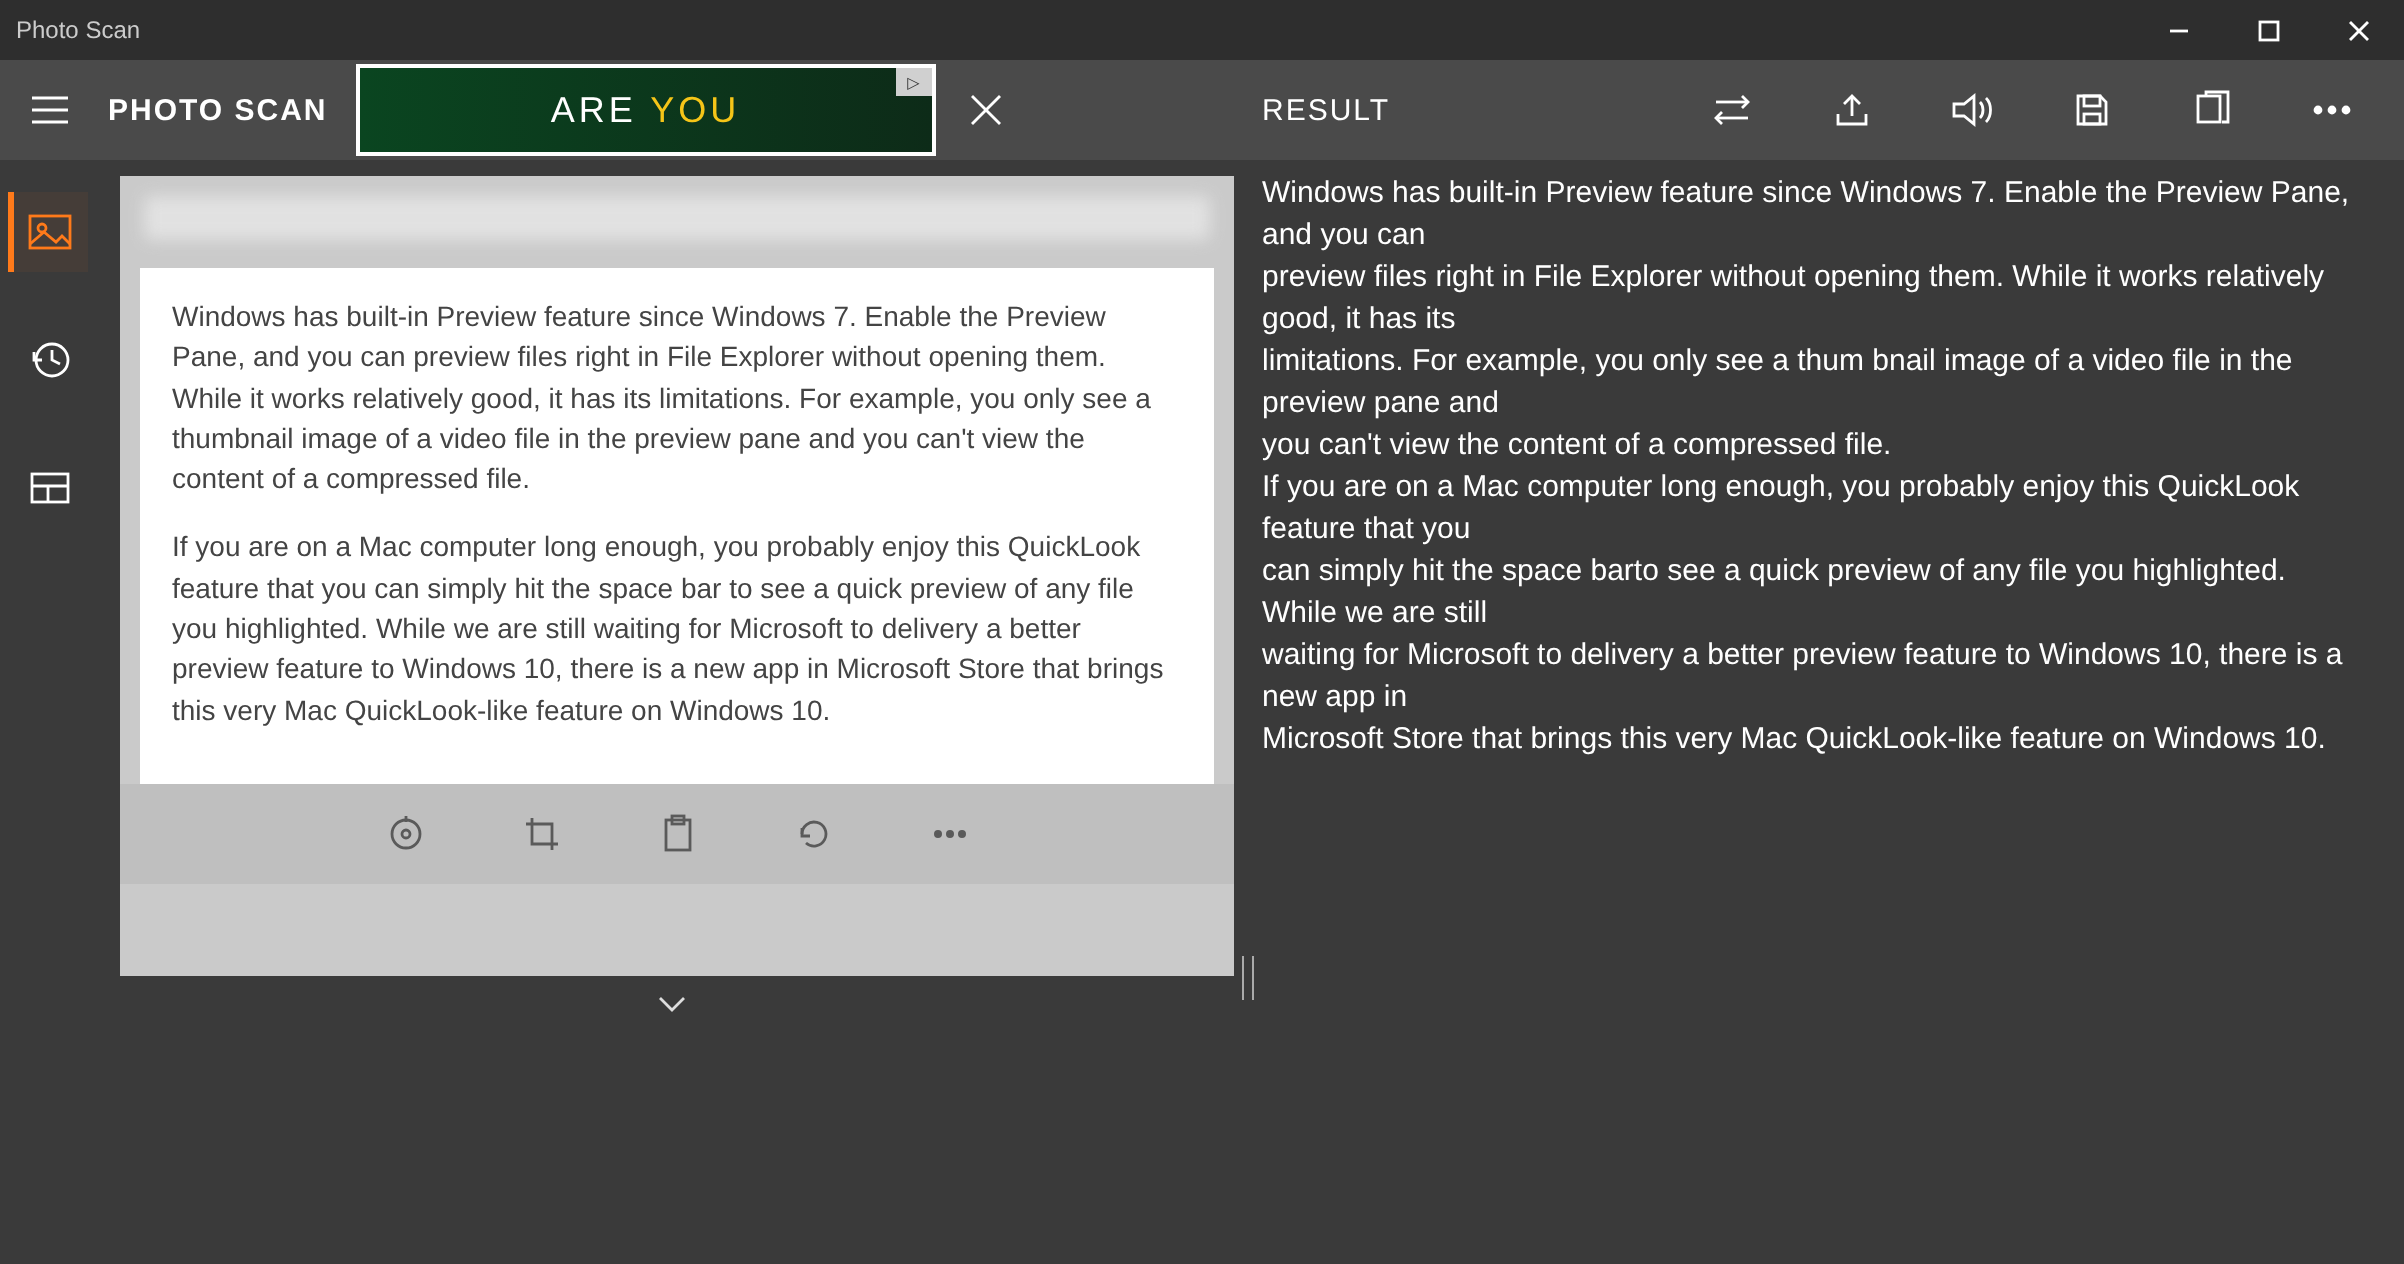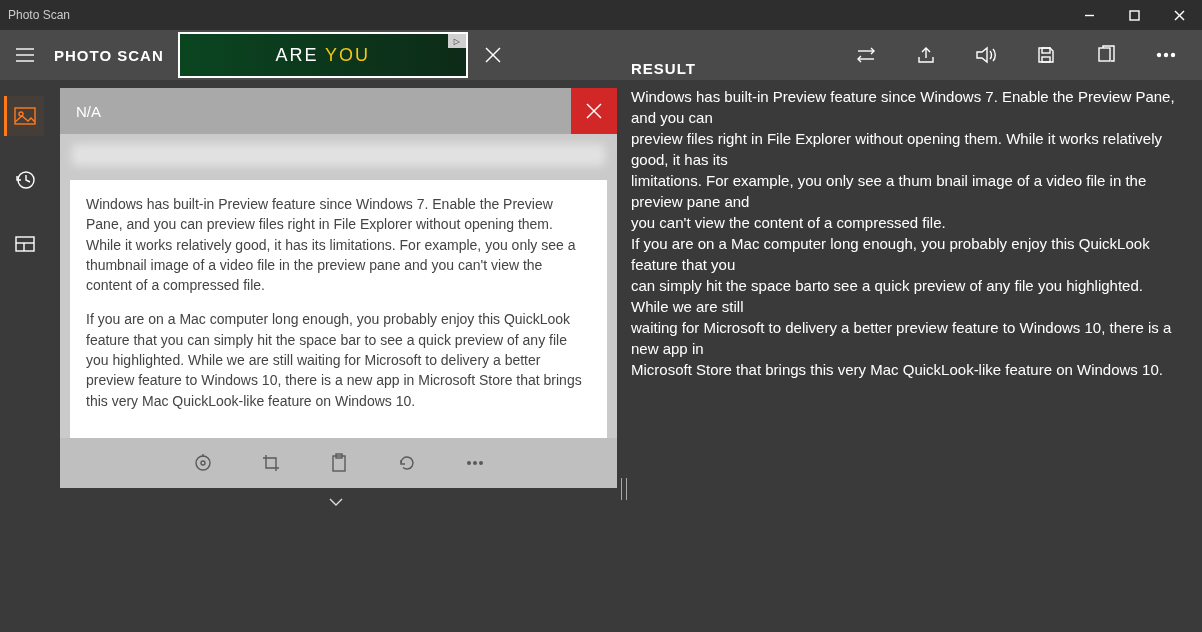--- a/index.html
+++ b/index.html
@@ -11,21 +11,21 @@
 
 .topbar { height:50px; display:flex; align-items:center; background:#4a4a4a; position:relative; }
 .hamburger { width:50px; height:50px; display:flex; align-items:center; justify-content:center; color:#fff; font-size:18px; }
 .app-title { font-size:15px; font-weight:600; letter-spacing:1px; margin-left:4px; }
 .ad-thumb { margin-left:14px; width:290px; height:46px; background:linear-gradient(90deg,#0a4520,#0d2b18); border:2px solid #fff; position:relative; display:flex; align-items:center; justify-content:center; overflow:hidden; }
 .ad-thumb .ad-text { color:#f5c518; font-weight:400; font-size:18px; letter-spacing:2px; }
 .ad-thumb .ad-text .white { color:#fff; }
 .ad-thumb .corner { position:absolute; top:0; right:0; width:18px; height:14px; background:#d0d0d0; font-size:8px; color:#333; display:flex; align-items:center; justify-content:center; }
 .ad-close { width:38px; height:38px; margin-left:6px; display:flex; align-items:center; justify-content:center; font-size:20px; color:#fff; }
 
-.result-label { position:absolute; left:631px; top:0; height:50px; display:flex; align-items:center; font-size:15px; font-weight:700; letter-spacing:1px;margin-top:13px; }
+.result-label { position:absolute; left:631px; top:0; height:50px; display:flex; align-items:center; font-size:15px; font-weight:400; letter-spacing:1px; }
 .action-icons { position:absolute; right:8px; top:0; height:50px; display:flex; align-items:center; gap:28px; padding-right:12px; }
 .action-icons .ic { width:32px; height:32px; display:flex; align-items:center; justify-content:center; color:#fff; }
 
 .leftnav { position:absolute; left:0; top:80px; width:50px; display:flex; flex-direction:column; align-items:center; gap:24px; padding-top:16px; }
 .leftnav .nav-ic { width:40px; height:40px; display:flex; align-items:center; justify-content:center; color:#fff; }
 .leftnav .nav-ic.active { color:#ff7a1a; border-left:3px solid #ff7a1a; margin-left:-3px; background:rgba(255,122,26,.06); }
 
 .preview-panel { position:absolute; left:60px; top:88px; width:557px; height:400px; background:#cacaca; }
 .preview-header { height:46px; background:#a9a9a9; display:flex; align-items:center; padding-left:16px; color:#fff; font-size:15px; }
 .preview-header .spacer { flex:1; }
@@ -156,30 +156,20 @@
   <div class="nav-ic">
       <svg width="22" height="18">
         <rect x="2" y="2" width="18" height="14"></rect>
         <line x1="2" y1="8" x2="20" y2="8"></line>
         <line x1="10" y1="8" x2="10" y2="16"></line>
       </svg>
     </div>
 </div>
 
 <div class="preview-panel">
-  <div class="preview-header">
-    <span>N/A</span>
-    <div class="spacer"></div>
-    <div class="preview-close">
-      <svg width="18" height="18">
-          <line x1="2" y1="2" x2="16" y2="16"></line>
-          <line x1="16" y1="2" x2="2" y2="16"></line>
-        </svg>
-    </div>
-  </div>
   <div class="preview-body">
     <div class="blur-line"></div>
     <div class="doc-card">
       <p>Windows has built-in Preview feature since Windows 7. Enable the Preview Pane, and you can preview files right in File Explorer without opening them. While it works relatively good, it has its limitations. For example, you only see a thumbnail image of a video file in the preview pane and you can't view the content of a compressed file.</p>
       <p>If you are on a Mac computer long enough, you probably enjoy this QuickLook feature that you can simply hit the space bar to see a quick preview of any file you highlighted. While we are still waiting for Microsoft to delivery a better preview feature to Windows 10, there is a new app in Microsoft Store that brings this very Mac QuickLook-like feature on Windows 10.</p>
     </div>
 
   </div>
   <div class="preview-toolbar">
     <div class="tb-ic">

